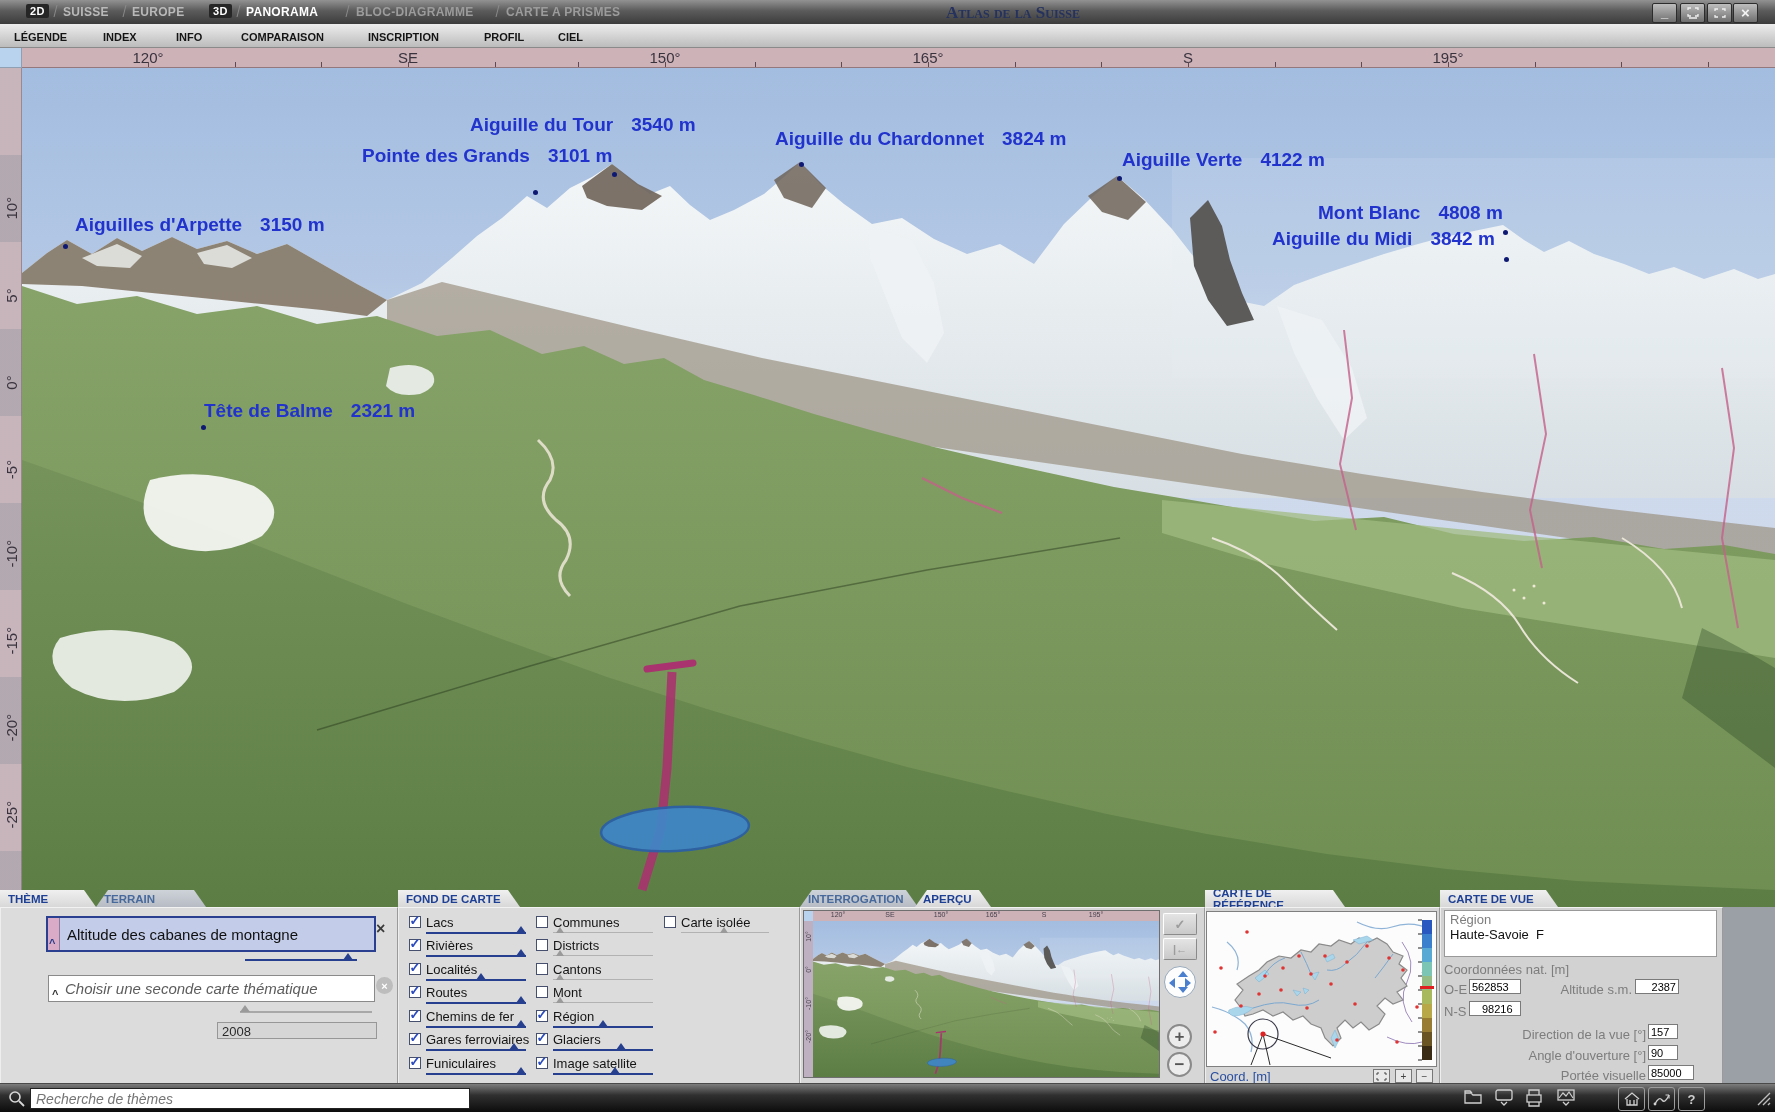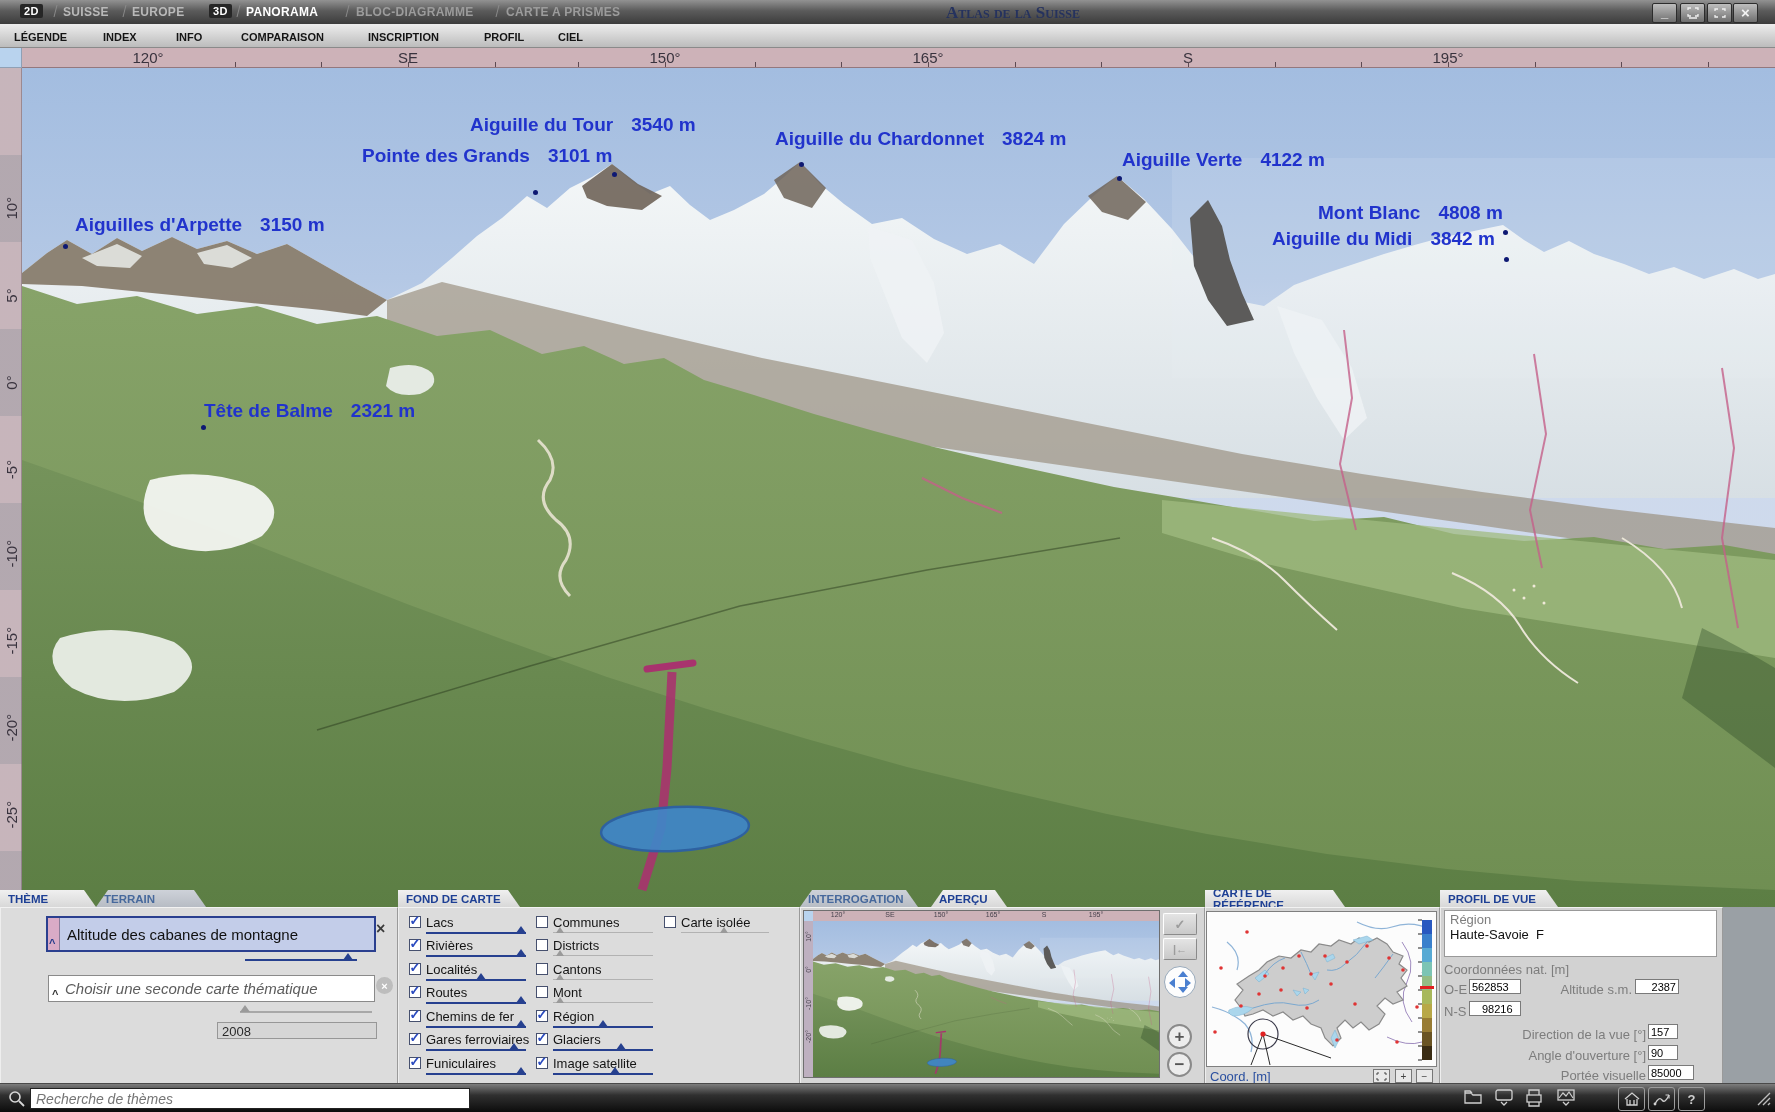--- a/index.html
+++ b/index.html
@@ -50,21 +50,21 @@
   .pano-wrap{position:absolute;left:22px;top:68px;width:1753px;height:840px;}
   .peak{position:absolute;color:#2133cc;font-weight:bold;font-size:19px;white-space:nowrap;z-index:6;}
   .peak .pa{margin-left:18px;}
   .pdot{position:absolute;width:5px;height:5px;border-radius:50%;background:#0e1973;z-index:6;}
 
   
   .tab{position:absolute;top:890px;height:17px;display:flex;align-items:center;
     font-size:11.5px;font-weight:bold;padding:0 14px 0 8px;box-sizing:border-box;z-index:8;}
   .tab.active{background:linear-gradient(#f0f0f0,#d8d8d8);color:#1d3f94;
     clip-path:polygon(0 0,calc(100% - 12px) 0,100% 100%,0 100%);}
-  .tab.active.midtab{clip-path:polygon(12px 0,calc(100% - 12px) 0,100% 100%,0 100%);margin-left:16px;}
+  .tab.active.midtab{clip-path:polygon(12px 0,calc(100% - 12px) 0,100% 100%,0 100%);}
   .tab.inactive{background:linear-gradient(#ced2d9,#b7bcc4);color:#47699c;
     clip-path:polygon(12px 0,calc(100% - 12px) 0,100% 100%,0 100%);}
   .pbody{position:absolute;top:907px;height:176px;background:#dcdcdc;z-index:7;
     border-top:1px solid #f2f2f2;border-left:1px solid #eee;border-right:1px solid #9a9a9a;box-sizing:border-box;}
 
   
   .th-icon{position:absolute;width:29px;height:26px;background:linear-gradient(#e8e8e8,#c6c6c6);
     border:1px solid #fff;border-right-color:#8f8f8f;border-bottom-color:#8f8f8f;border-radius:3px;
     display:flex;align-items:center;justify-content:center;box-sizing:border-box;}
   .sel1{position:absolute;left:46px;top:916px;width:330px;height:36px;background:#c3cde9;
@@ -189,21 +189,21 @@
         <ellipse cx="653" cy="761" rx="74" ry="22" fill="#3f86c8" stroke="#2a5fa8" stroke-width="2.5" opacity="0.92" transform="rotate(-3 653 761)"></ellipse>
         <circle cx="1492" cy="522" r="1.5" fill="#efe9d8"></circle>
           <circle cx="1502" cy="530" r="1.5" fill="#efe9d8"></circle>
         <circle cx="1512" cy="518" r="1.5" fill="#efe9d8"></circle>
           <circle cx="1522" cy="535" r="1.5" fill="#efe9d8"></circle>
       </symbol>
     </defs>
   </svg>
 
   <div class="titlebar">
-    <span class="tb-item tb-badge" style="left:20px">2D</span>
+    <span class="tb-item tb-badge" style="left:26px">2D</span>
     <i class="tb-sep" style="left:55px"></i>
     <span class="tb-item" style="left:63px">SUISSE</span>
     <i class="tb-sep" style="left:124px"></i>
     <span class="tb-item" style="left:132px">EUROPE</span>
     <span class="tb-item tb-badge" style="left:209px">3D</span>
     <i class="tb-sep" style="left:238px"></i>
     <span class="tb-item tb-active" style="left:246px">PANORAMA</span>
     <i class="tb-sep" style="left:347px"></i>
     <span class="tb-item" style="left:356px;color:#9c9c9c">BLOC-DIAGRAMME</span>
     <i class="tb-sep" style="left:497px"></i>
@@ -675,21 +675,21 @@
   <span class="coordlab">Coord. [m]</span>
   <span class="mapbtn" style="left:1373px">
     <svg width="11" height="9" viewBox="0 0 11 9">
         <path d="M1,3 V1 H3 M8,1 H10 V3 M10,6 V8 H8 M3,8 H1 V6" stroke="#444" fill="none"></path>
       </svg>
   </span>
   <span class="mapbtn" style="left:1395px">+</span>
   <span class="mapbtn" style="left:1416px">−</span>
 
   <div class="tab active" style="left:1440px;width:118px">
-      <span>PROFIL DE VUE</span>
+      <span>CARTE DE VUE</span>
     </div>
   <div class="pbody" style="left:1440px;width:283px;background:#d2d2d2"></div>
   <div class="filler" style="left:1723px;top:907px;width:52px;height:176px"></div>
 
   <div class="regionbox"></div>
   <span class="pdv-lab" style="left:1450px;top:912px">Région</span>
   <span class="pdv-val" style="left:1450px;top:927px">Haute-Savoie  F</span>
 
   <span class="pdv-lab" style="left:1444px;top:962px">Coordonnées nat. [m]</span>
 

